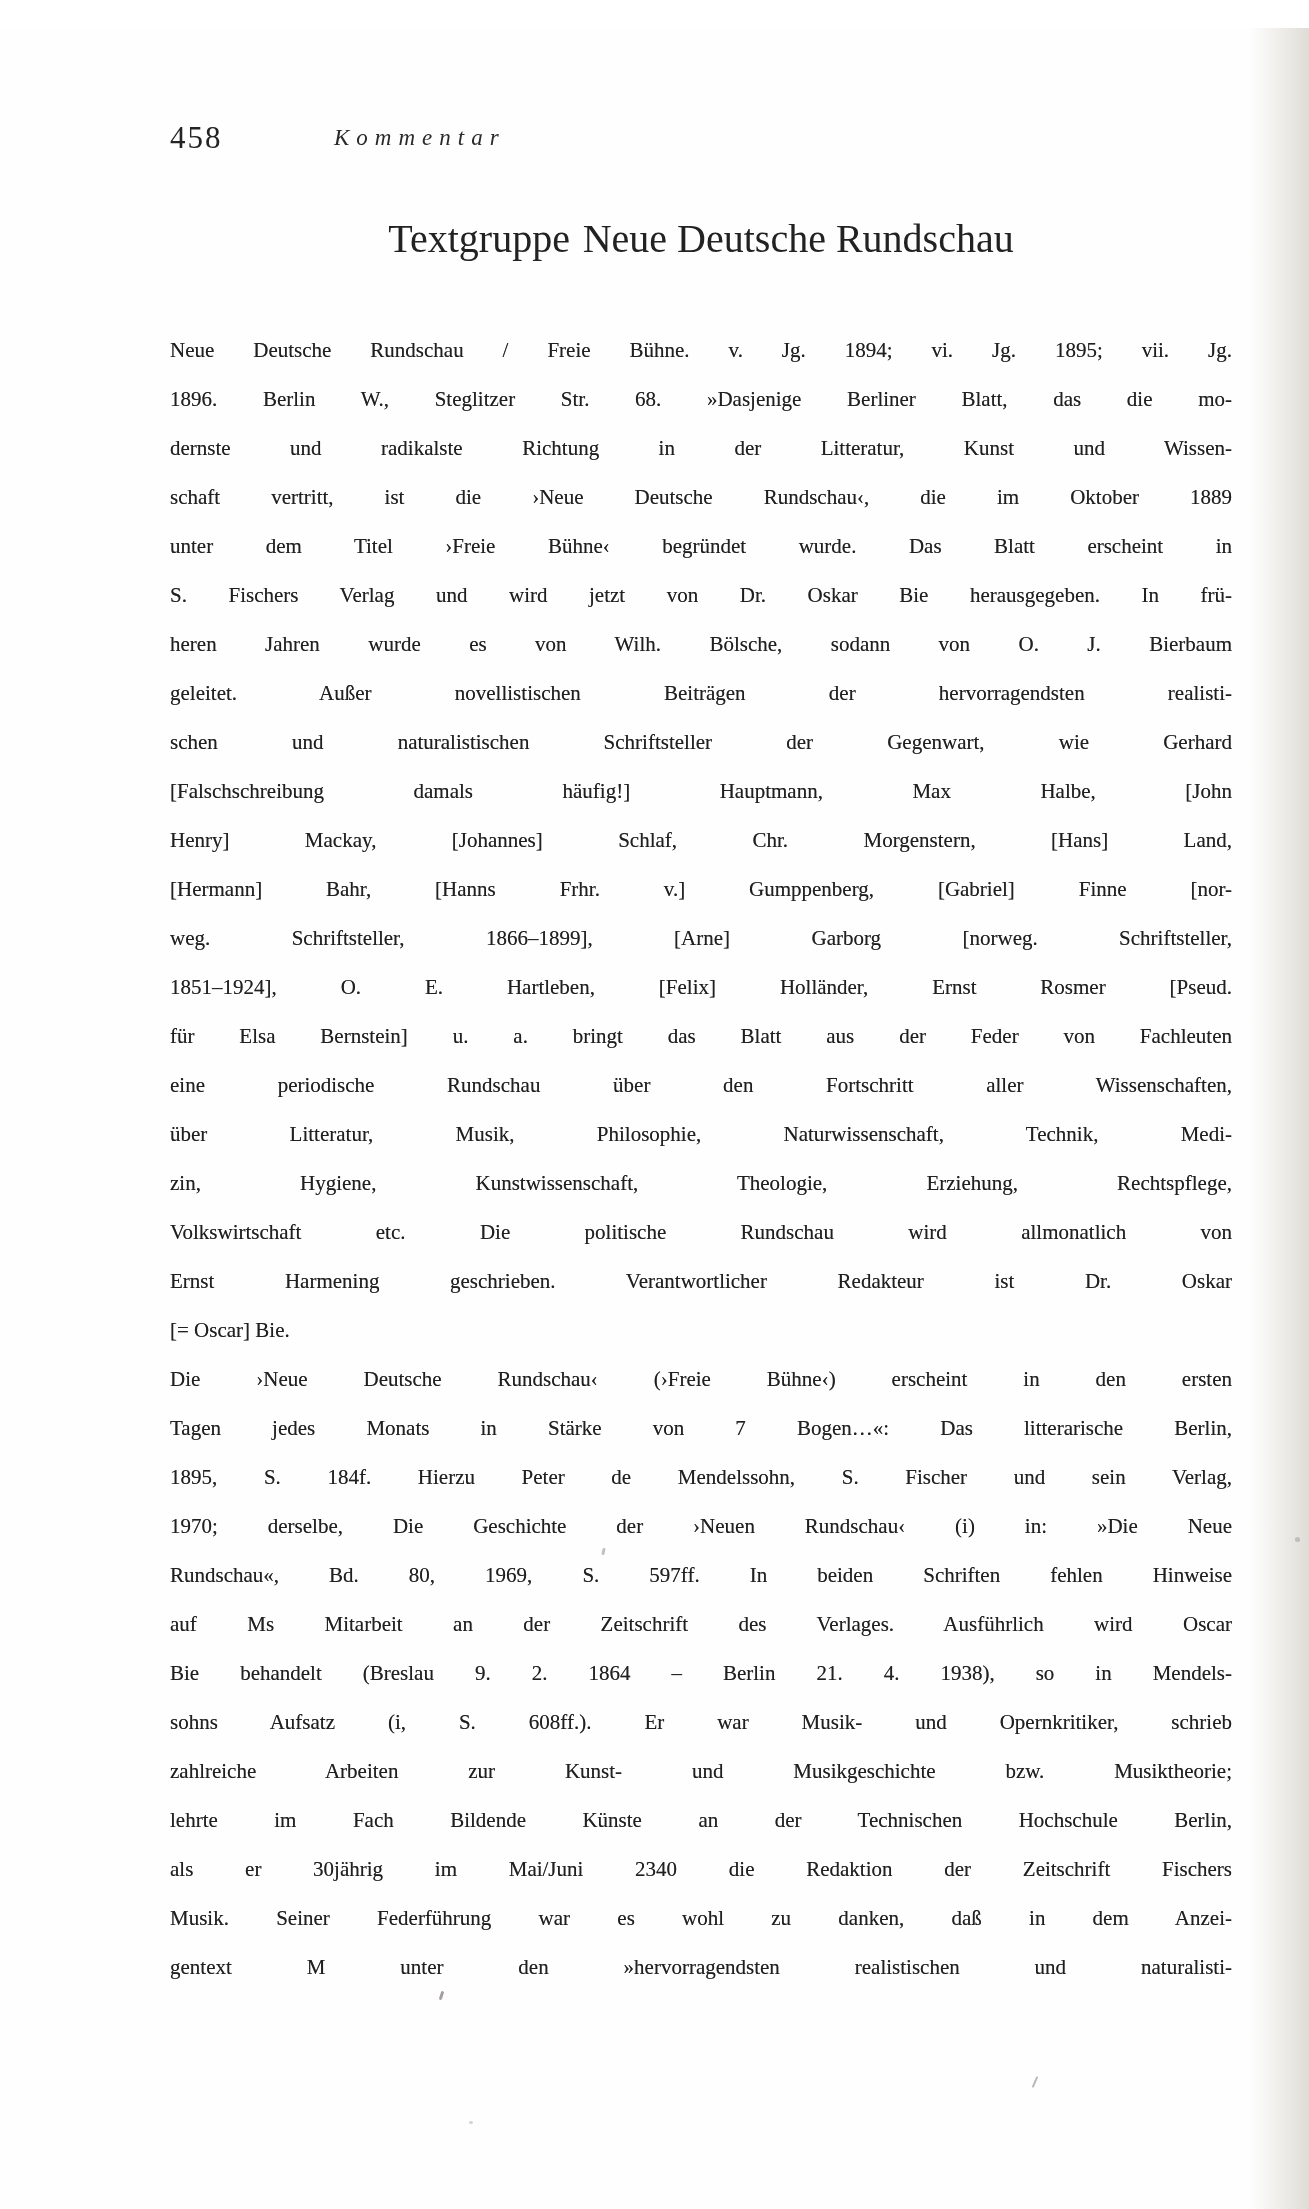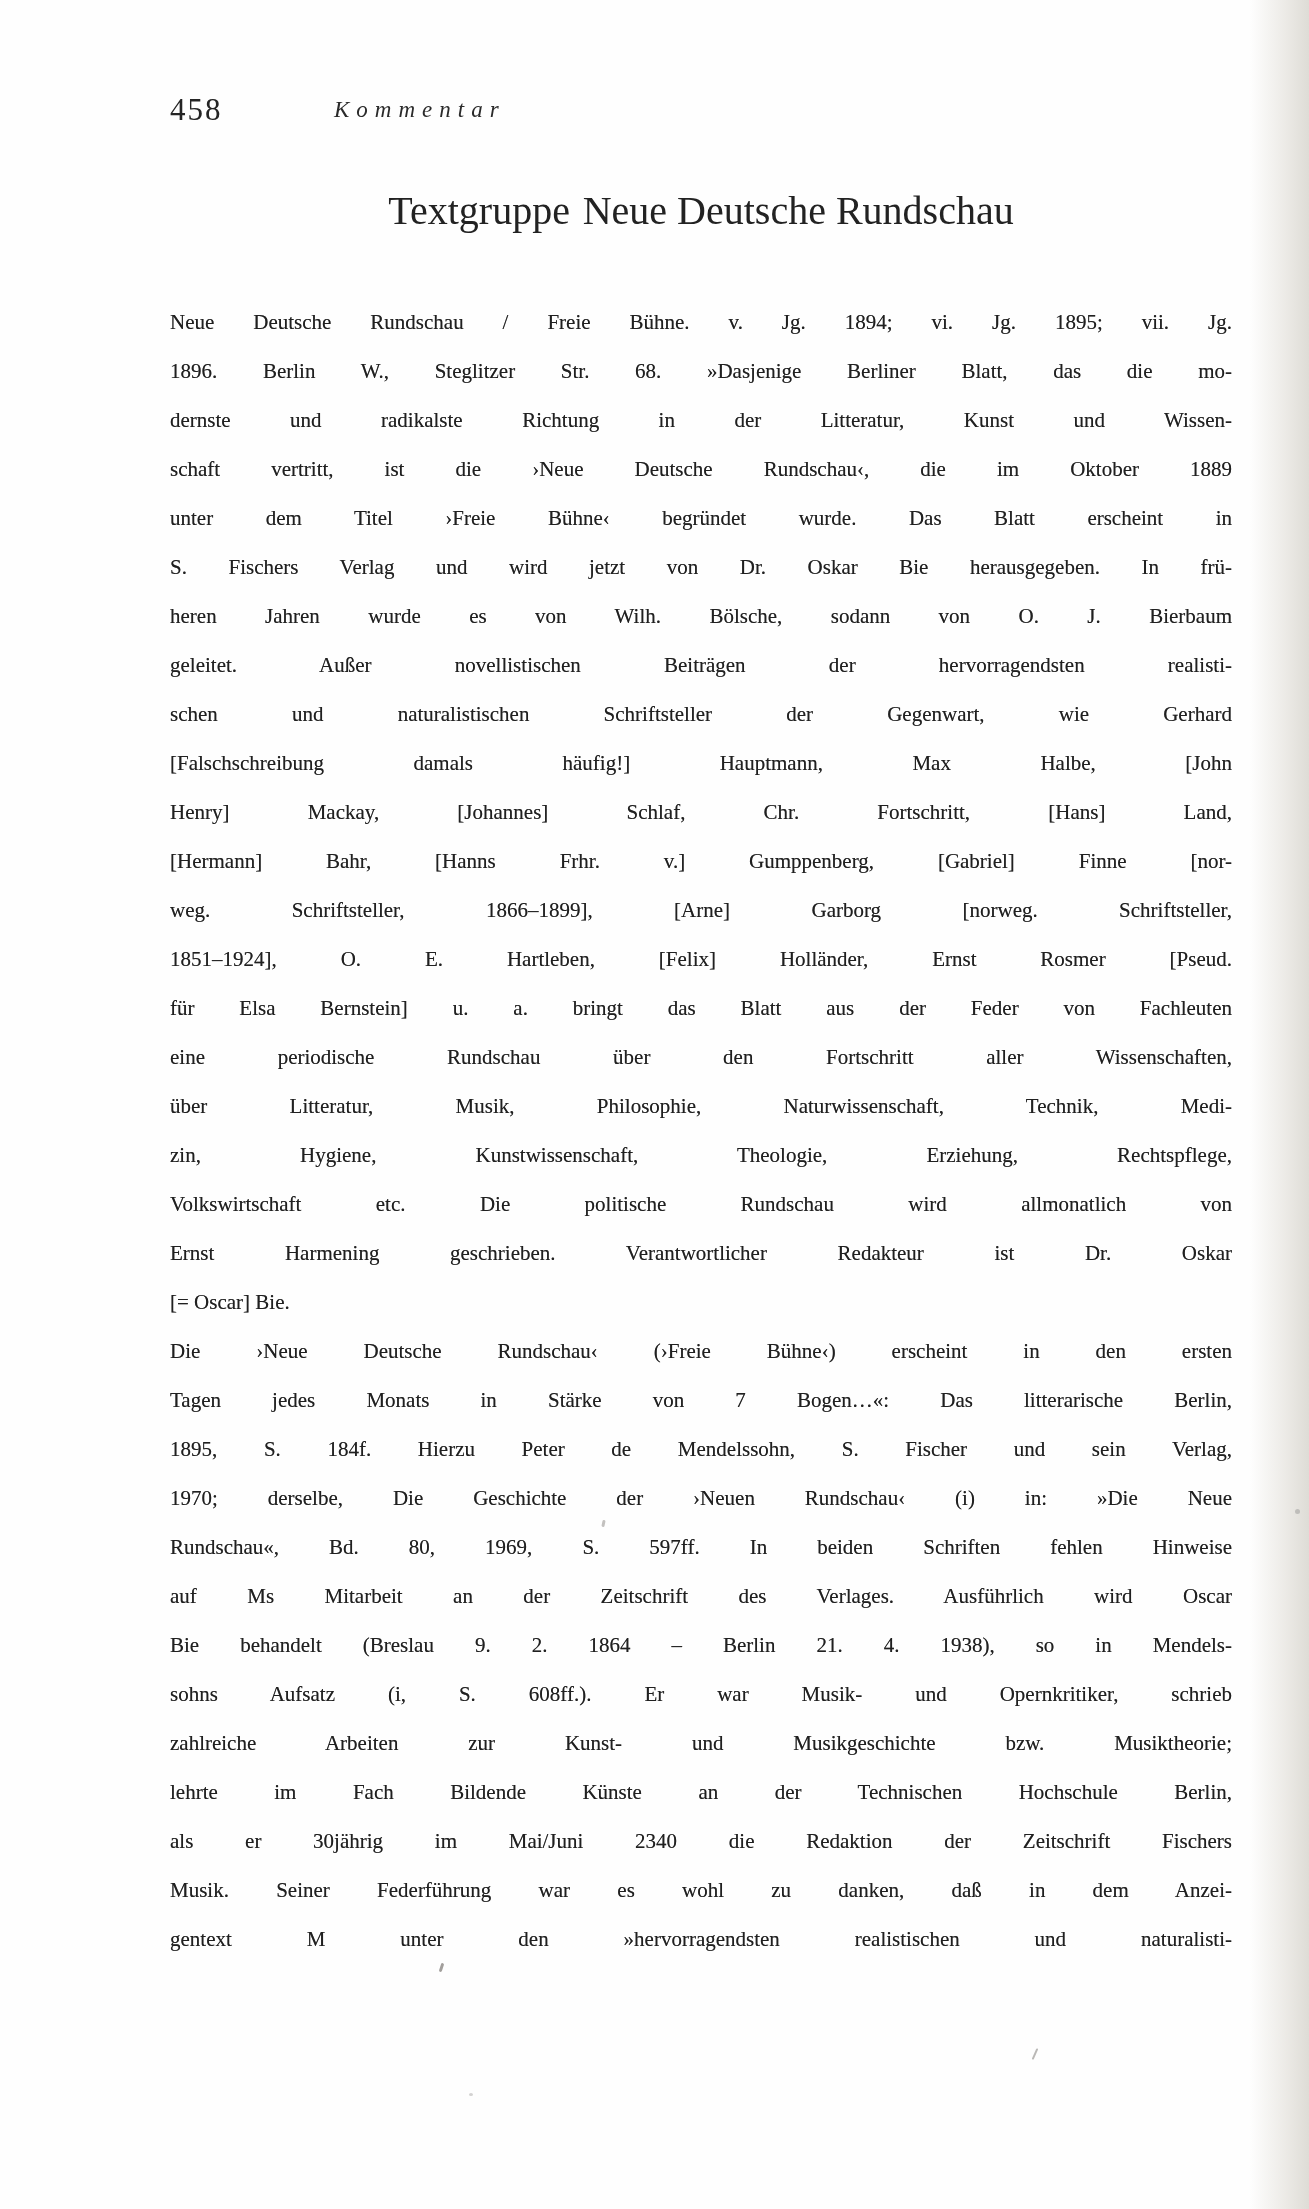--- a/index.html
+++ b/index.html
@@ -13,20 +13,21 @@
   }
   .page {
     position: absolute; inset: 0;
     background:
       linear-gradient(90deg,
         rgba(255,255,255,0) 0%,
         rgba(253,253,252,0) 95.5%,
         rgba(233,231,226,0.85) 98.2%,
         rgba(222,220,214,1) 100%),
       #fefefe;
+    margin-top: 28px;
   }
   .pageno {
     position: absolute; left: 170px; top: 94px;
     font-size: 31px; line-height: 32px;
     letter-spacing: 2px;
     color: #242424;
   }
   .runhead {
     position: absolute; left: 334px; top: 94px;
     font-style: italic;
@@ -81,21 +82,21 @@
       <div class="line">Neue Deutsche Rundschau / Freie Bühne. v. Jg. 1894; vi. Jg. 1895; vii. Jg.</div>
       <div class="line">1896. Berlin W., Steglitzer Str. 68. »Dasjenige Berliner Blatt, das die mo-</div>
       <div class="line">dernste und radikalste Richtung in der Litteratur, Kunst und Wissen-</div>
       <div class="line">schaft vertritt, ist die ›Neue Deutsche Rundschau‹, die im Oktober 1889</div>
       <div class="line">unter dem Titel ›Freie Bühne‹ begründet wurde. Das Blatt erscheint in</div>
       <div class="line">S. Fischers Verlag und wird jetzt von Dr. Oskar Bie herausgegeben. In frü-</div>
       <div class="line">heren Jahren wurde es von Wilh. Bölsche, sodann von O. J. Bierbaum</div>
       <div class="line">geleitet. Außer novellistischen Beiträgen der hervorragendsten realisti-</div>
       <div class="line">schen und naturalistischen Schriftsteller der Gegenwart, wie Gerhard</div>
       <div class="line">[Falschschreibung damals häufig!] Hauptmann, Max Halbe, [John</div>
-      <div class="line">Henry] Mackay, [Johannes] Schlaf, Chr. Fortschritt, [Hans] Land,</div>
+      <div class="line">Henry] Mackay, [Johannes] Schlaf, Chr. Morgenstern, [Hans] Land,</div>
       <div class="line">[Hermann] Bahr, [Hanns Frhr. v.] Gumppenberg, [Gabriel] Finne [nor-</div>
       <div class="line">weg. Schriftsteller, 1866–1899], [Arne] Garborg [norweg. Schriftsteller,</div>
       <div class="line">1851–1924], O. E. Hartleben, [Felix] Holländer, Ernst Rosmer [Pseud.</div>
       <div class="line">für Elsa Bernstein] u. a. bringt das Blatt aus der Feder von Fachleuten</div>
       <div class="line">eine periodische Rundschau über den Fortschritt aller Wissenschaften,</div>
       <div class="line">über Litteratur, Musik, Philosophie, Naturwissenschaft, Technik, Medi-</div>
       <div class="line">zin, Hygiene, Kunstwissenschaft, Theologie, Erziehung, Rechtspflege,</div>
       <div class="line">Volkswirtschaft etc. Die politische Rundschau wird allmonatlich von</div>
       <div class="line">Ernst Harmening geschrieben. Verantwortlicher Redakteur ist Dr. Oskar</div>
       <div class="line left">[= Oscar] Bie.</div>

